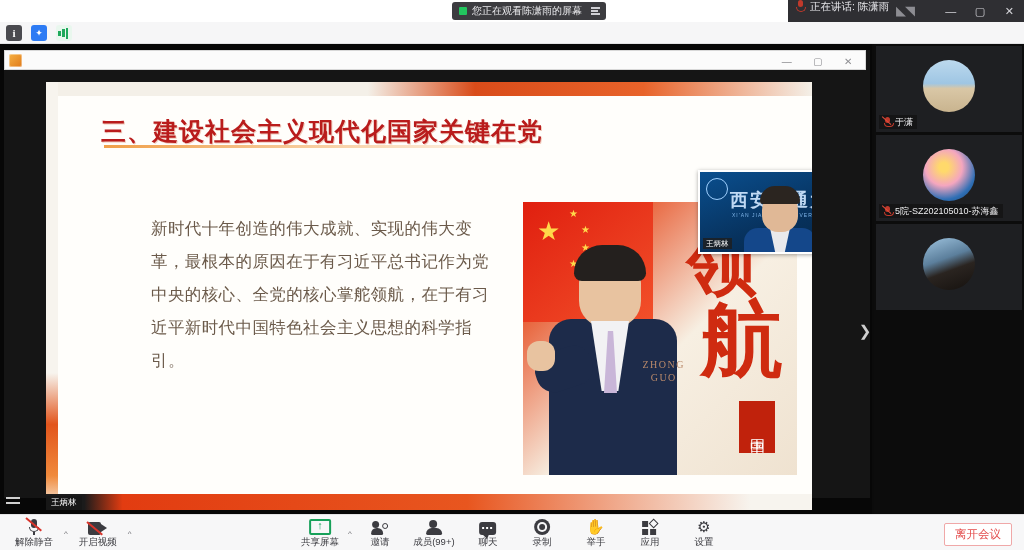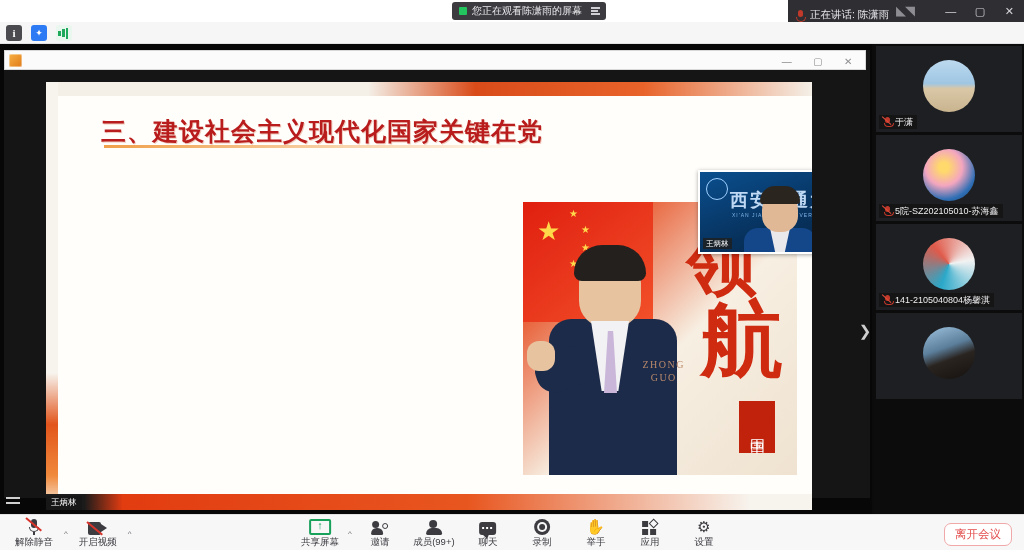--- a/index.html
+++ b/index.html
@@ -24,21 +24,21 @@
     color: #e9e9ec; font-size: 10px; white-space: nowrap;
   }
   .green-dot { width: 8px; height: 8px; background: #22c55e; border-radius: 1px; display:block; }
   .pill-menu { display:flex; flex-direction:column; gap:1.5px; margin-left: 4px; }
   .pill-menu i { display:block; width: 9px; height: 1.5px; background:#cfcfd4; }
   .pill-menu i:nth-child(2){ width: 7px; }
   .pill-menu i:nth-child(3){ width: 9px; }
 
   .speaking-pill {
     position: absolute; left: 788px; top: 0; width: 148px; height: 22px;
-    background: #2f2f33; display: flex; align-items: flex-end; gap: 5px;
+    background: #2f2f33; display: flex; align-items: flex-start; gap: 5px;
     padding-left: 7px; color: #e6e6ea; font-size: 10.5px; white-space: nowrap;
   }
   .mic-mini { width: 10px; height: 12px; position: relative; flex: 0 0 auto; }
   .mic-mini::before {
     content:''; position:absolute; left:2.5px; top:0; width:5px; height:7px;
     background:#c0392b; border-radius:2.5px;
   }
   .mic-mini::after {
     content:''; position:absolute; left:1px; top:7px; width:8px; height:4px;
     border:1.3px solid #c0392b; border-top:none; border-radius: 0 0 5px 5px;
@@ -272,21 +272,21 @@
   .bb-center {
     position:absolute; left:50%; transform:translateX(-50%); top:2px;
     display:flex; align-items:flex-end; gap:2px;
   }
   .share-green { width:22px; height:16px; border:2px solid #17a15a; border-radius:2px; position:relative; }
   .share-green::after { content:'↑'; position:absolute; left:0; right:0; top:-2px; text-align:center; font-size:11px; color:#17a15a; }
 
   .leave-btn {
     position:absolute; right:12px; top:8px;
     border:1px solid #f0a8a8; color:#e34b4b; background:#fff;
-    border-radius:7px; font-size:11.5px; padding:3px 10px;
+    border-radius:2px; font-size:11.5px; padding:3px 10px;
   }
 
   
   .g-mic { width:14px; height:17px; position:relative; }
   .g-mic b { position:absolute; left:4px; top:1px; width:6px; height:9px; background:#3b3b40; border-radius:3px; display:block; }
   .g-mic s { position:absolute; left:2px; top:9px; width:10px; height:5px; border:1.5px solid #3b3b40; border-top:none; border-radius:0 0 6px 6px; display:block; text-decoration:none; }
   .g-mic em { position:absolute; left:6px; top:14px; width:2px; height:3px; background:#3b3b40; display:block; }
   .slash { position:absolute; left:-1px; top:-1px; width:20px; height:2px; background:#d9342b; transform:rotate(40deg); transform-origin:left center; }
   .g-cam { width:19px; height:13px; position:relative; }
   .g-cam b { position:absolute; left:0; top:0; width:13px; height:13px; background:#3b3b40; border-radius:2px; display:block; }
@@ -367,20 +367,21 @@
       </div>
 
       <div class="slide">
         <div class="slide-topband"></div>
         <div class="slide-leftband"></div>
 
         <div class="slide-title">三、建设社会主义现代化国家关键在党</div>
         <div class="title-underline"></div>
 
 
+        <div class="body-text">新时代十年创造的伟大成就、实现的伟大变革，最根本的原因在于有习近平总书记作为党中央的核心、全党的核心掌舵领航，在于有习近平新时代中国特色社会主义思想的科学指引。</div>
 
         <div class="slide-photo">
           <div class="flag">
             <span class="star s-big">★</span>
             <span class="star s1">★</span>
             <span class="star s2">★</span>
             <span class="star s3">★</span>
             <span class="star s4">★</span>
           </div>
           <div class="figure">
@@ -446,29 +447,20 @@
     <div class="tile">
       <div class="avatar a-anime"></div>
       <div class="tile-label">
         <span class="lbl-mic lbl-mic-muted">
             <i></i>
           </span>
         <span>5院-SZ202105010-苏海鑫</span>
       </div>
     </div>
 
-    <div class="tile">
-      <div class="avatar a-art"></div>
-      <div class="tile-label">
-        <span class="lbl-mic lbl-mic-muted">
-            <i></i>
-          </span>
-        <span>141-2105040804杨馨淇</span>
-      </div>
-    </div>
 
     <div class="tile">
       <div class="avatar a-photo2"></div>
     </div>
 
   </div>
 
   <div class="bottombar">
 
     <div class="bb-left">

